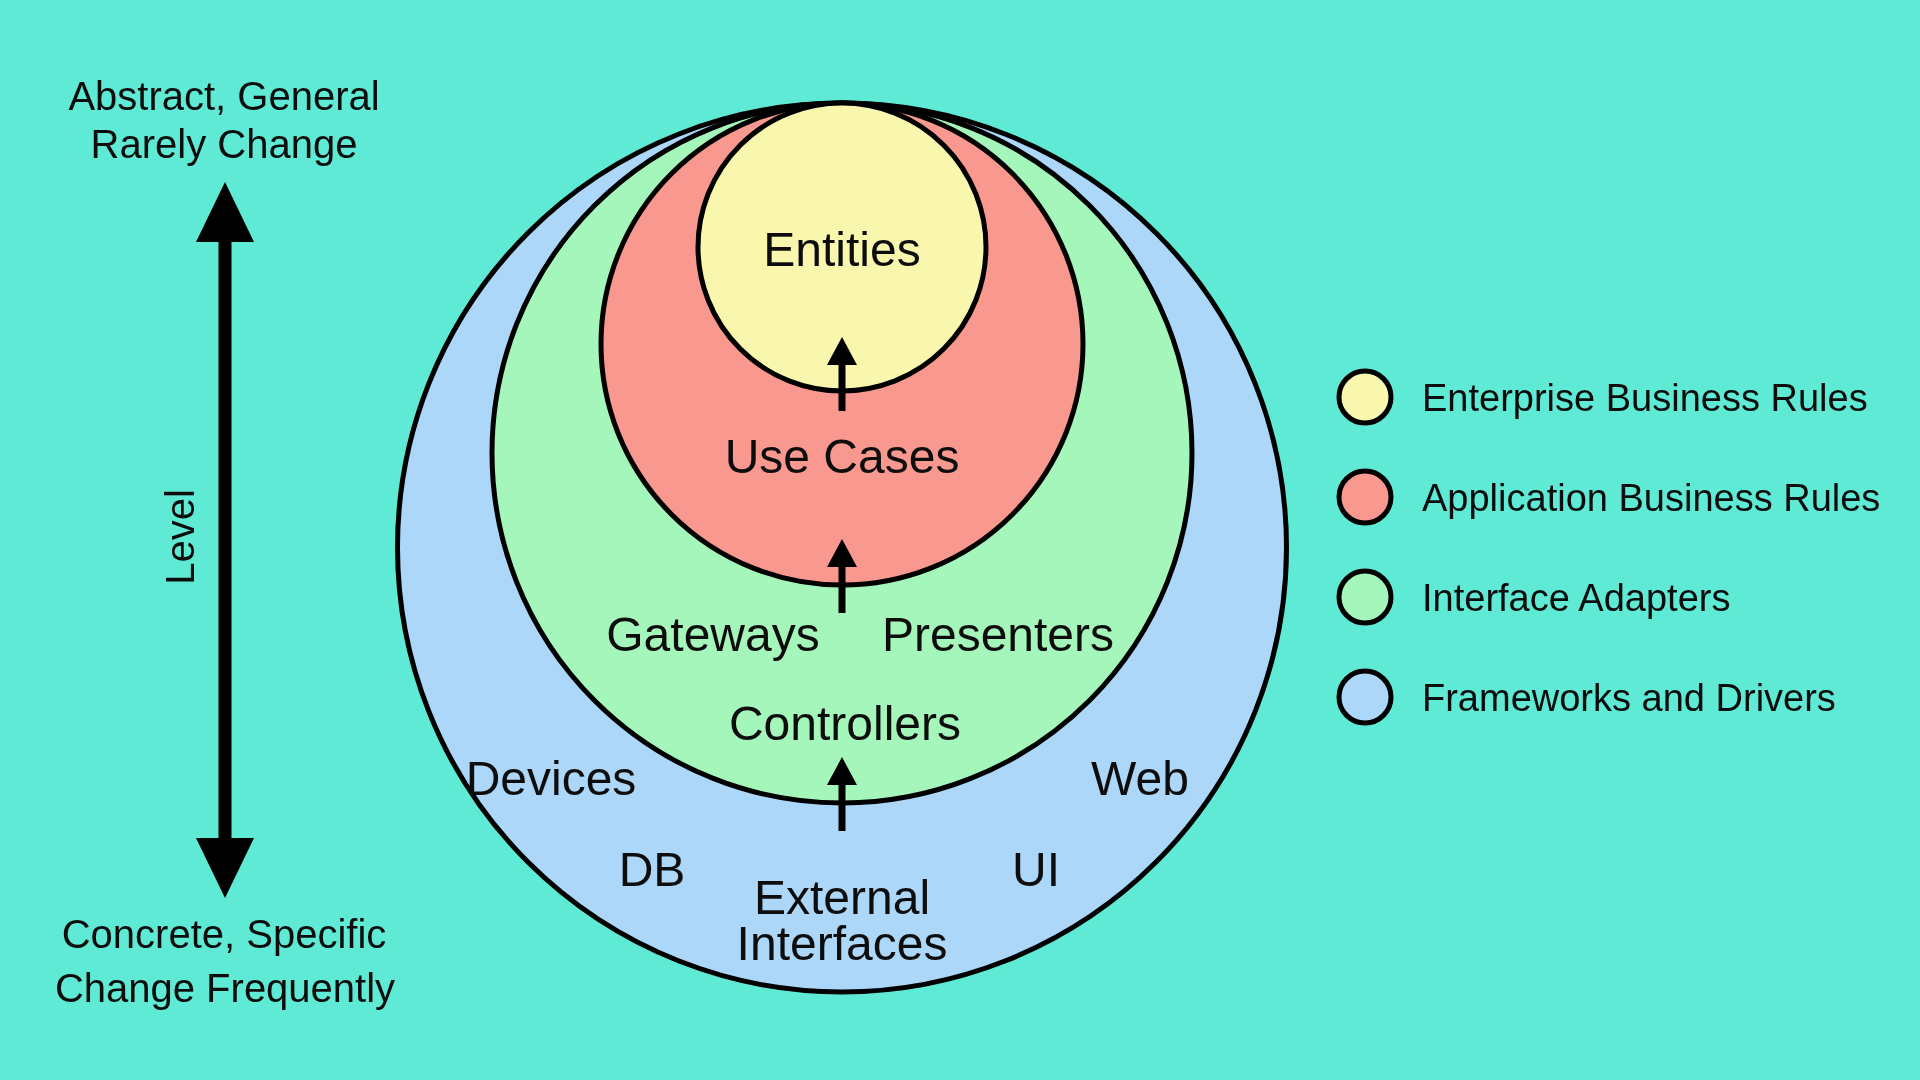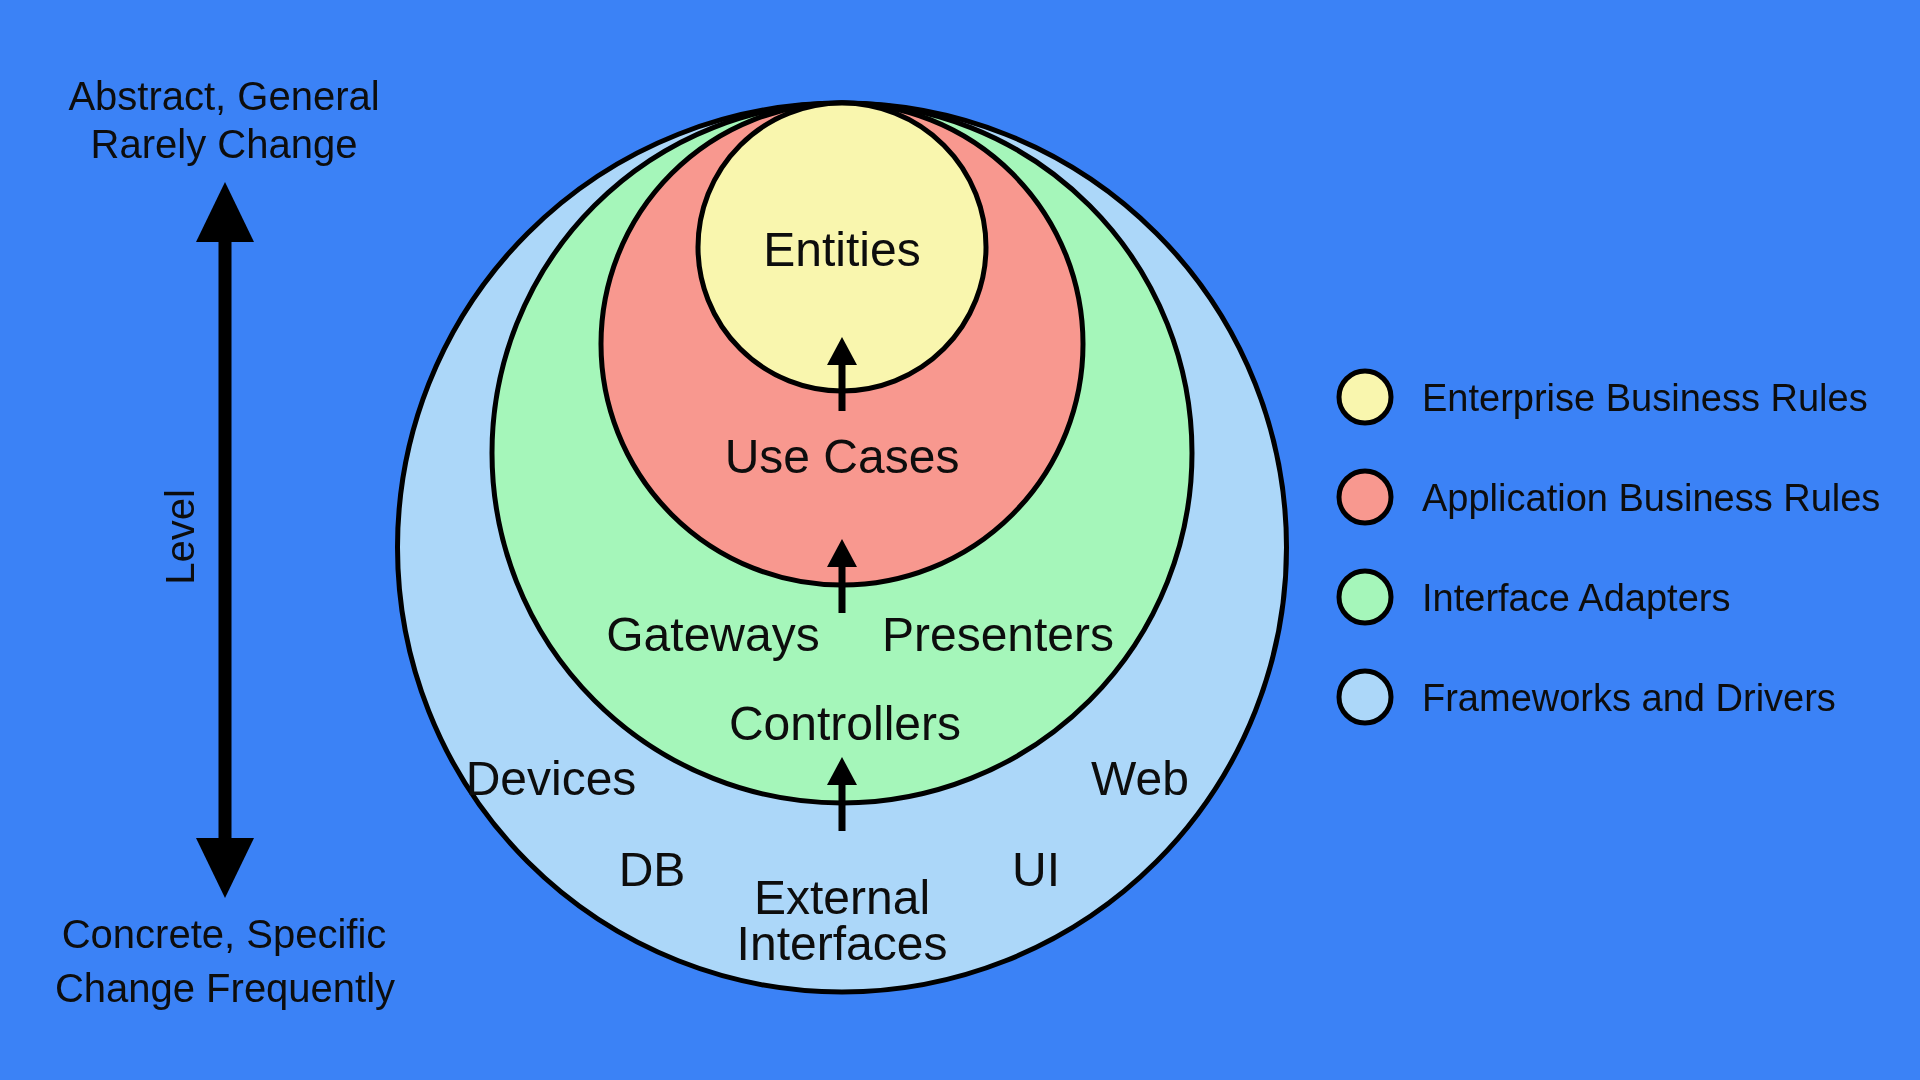--- a/index.html
+++ b/index.html
@@ -7,21 +7,21 @@
     padding: 0;
     background: #ffffff;
     width: 1920px;
     height: 1080px;
     font-family: "Liberation Sans", sans-serif;
   }
   .stage {
     position: relative;
     width: 1920px;
     height: 1080px;
-    background: #3b82f6;
+    background: #5eead4;
     overflow: hidden;
   }
   svg { display: block; }
   .ring {
     stroke: #000000;
     stroke-width: 5;
   }
   .lbl {
     fill: #0d0d0d;
     font-family: "Liberation Sans", sans-serif;

